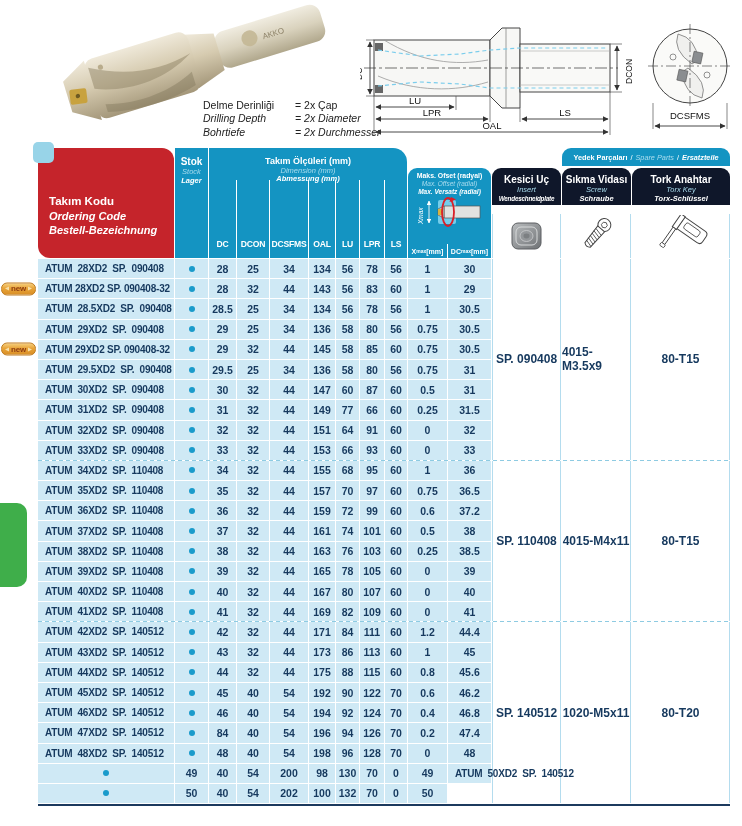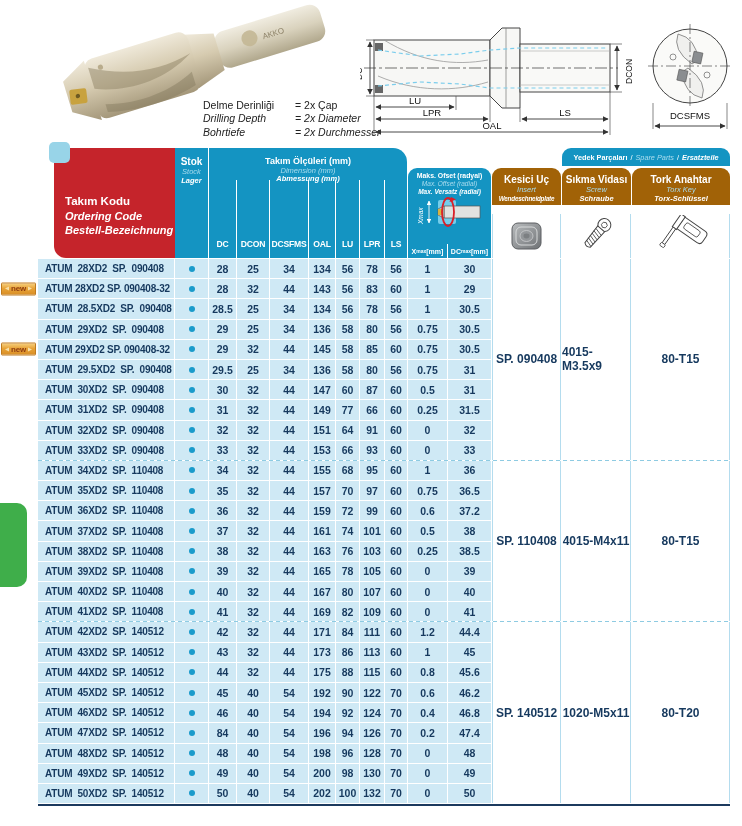--- a/index.html
+++ b/index.html
@@ -14,21 +14,21 @@
   .dn-label{width:92px;}
   .dn-row.it{font-style:italic;}
 
   
   .table-wrap{position:absolute;left:38px;top:148px;width:692px;}
   .thead{position:relative;height:110px;}
   .t1{color:#fff;font-weight:bold;font-size:10px;line-height:1.18;}
   .t2{color:#a9dcee;font-style:italic;font-size:7.5px;line-height:1.18;}
   .t3{color:#fff;font-weight:bold;font-style:italic;font-size:7.5px;line-height:1.18;}
 
-  .hdr-red{position:absolute;left:16px;top:0;width:136px;height:110px;background:#c5242b;
+  .hdr-red{position:absolute;left:0;top:0;width:136px;height:110px;background:#c5242b;
            border-radius:14px 12px 0 12px;box-sizing:border-box;padding:46px 0 0 11px;}
   .hdr-red .l1{color:#fff;font-weight:bold;font-size:11.5px;line-height:1.3;}
   .hdr-red .l2{color:#fff;font-weight:bold;font-style:italic;font-size:11px;line-height:1.3;}
   .corner-tab{position:absolute;left:-5px;top:-6px;width:21px;height:21px;background:#98d4e8;
               border-radius:5px;z-index:2;}
 
   .hdr-main{position:absolute;left:137px;top:0;width:232px;height:110px;background:#1494c2;
             border-radius:0 14px 0 0;display:flex;}
   .stok-col{width:34px;box-sizing:border-box;border-right:1px solid #fff;text-align:center;padding-top:8px;}
   .dims-area{flex:1;display:flex;flex-direction:column;}
@@ -46,21 +46,21 @@
               border-radius:9px 9px 0 0;display:flex;flex-direction:column;align-items:center;
               padding-top:4px;box-sizing:border-box;text-align:center;}
   .hdr-offset .t1{font-size:6.9px;} .hdr-offset .t2,.hdr-offset .t3{font-size:6.5px;}
   .offset-subs{margin-top:auto;width:100%;height:14px;display:flex;}
   .sub-cell{display:flex;align-items:center;justify-content:center;color:#fff;font-weight:bold;
             font-size:7px;}
   .sub-cell sub{font-size:5px;line-height:1;}
   .sub-x{width:40px;box-sizing:border-box;border-right:1px solid #fff;}
   .sub-dc{flex:1;}
 
-  .hdr-block{position:absolute;top:20px;height:37px;background:#a16207;border-radius:9px 9px 0 0;
+  .hdr-block{position:absolute;top:20px;height:37px;background:#0f172a;border-radius:9px 9px 0 0;
              box-sizing:border-box;text-align:center;padding-top:6px;}
   .hdr-insert{left:454px;width:69px;}
   .hdr-screw{left:524px;width:69px;}
   .hdr-torx{left:594px;width:98px;}
   .hdr-insert .t3{font-size:6.3px;letter-spacing:-0.2px;}
 
   .hdr-banner{position:absolute;left:524px;top:0;width:168px;height:18px;background:#1494c2;
               border-radius:9px 9px 0 0;display:flex;align-items:center;justify-content:center;
               gap:3px;font-size:7.3px;color:#fff;}
   .hdr-banner .b1{font-weight:bold;}
@@ -85,21 +85,21 @@
              font-size:10px;letter-spacing:-0.2px;position:relative;}
   .dot{width:6px;height:6px;border-radius:50%;background:#1a9bcb;}
   .merged{background:#fff;display:flex;align-items:center;justify-content:center;color:#16395e;
           font-weight:bold;font-size:12px;box-sizing:border-box;border-right:1px solid #b4dcee;}
   .merged.first{border-left:1px solid #b4dcee;}
   .gdiv{height:1px;background:repeating-linear-gradient(90deg,#8ecbe2 0 4px,#fff 4px 7px);}
   .tfoot{height:2px;background:#1c3a5e;margin-top:1px;}
 
   .new-badge{position:absolute;left:-37px;top:50%;transform:translateY(-50%);width:35px;height:13px;
              background:linear-gradient(180deg,#f6cf7d,#e8a338 45%,#d98f26);border:1px solid #c07b1e;
-             border-radius:1px;display:flex;align-items:center;justify-content:center;box-sizing:border-box;}
+             border-radius:6px;display:flex;align-items:center;justify-content:center;box-sizing:border-box;}
   .new-badge::before{content:"";width:0;height:0;border-top:2.5px solid transparent;
              border-bottom:2.5px solid transparent;border-right:4px solid #f8e0a8;margin-right:2px;}
   .new-badge::after{content:"";width:0;height:0;border-top:2.5px solid transparent;
              border-bottom:2.5px solid transparent;border-left:4px solid #f8e0a8;margin-left:2px;}
   .new-text{font-size:8px;font-weight:bold;color:#8e3c12;line-height:1;letter-spacing:-0.2px;}
 
   .green-tab{position:absolute;left:0;top:503px;width:27px;height:84px;background:#3fae4a;
              border-radius:0 10px 10px 0;}
 </style>
 </head>
@@ -674,21 +674,20 @@
         </div>
         <div class="cell num">48</div>
         <div class="cell num">40</div>
         <div class="cell num">54</div>
         <div class="cell num">198</div>
         <div class="cell num">96</div>
         <div class="cell num">128</div>
         <div class="cell num">70</div>
         <div class="cell num">0</div>
         <div class="cell num">48</div>
-        <div class="cell code">ATUM  49XD2  SP.  140512</div>
         <div class="cell">
           <div class="dot"></div>
         </div>
         <div class="cell num">49</div>
         <div class="cell num">40</div>
         <div class="cell num">54</div>
         <div class="cell num">200</div>
         <div class="cell num">98</div>
         <div class="cell num">130</div>
         <div class="cell num">70</div>

